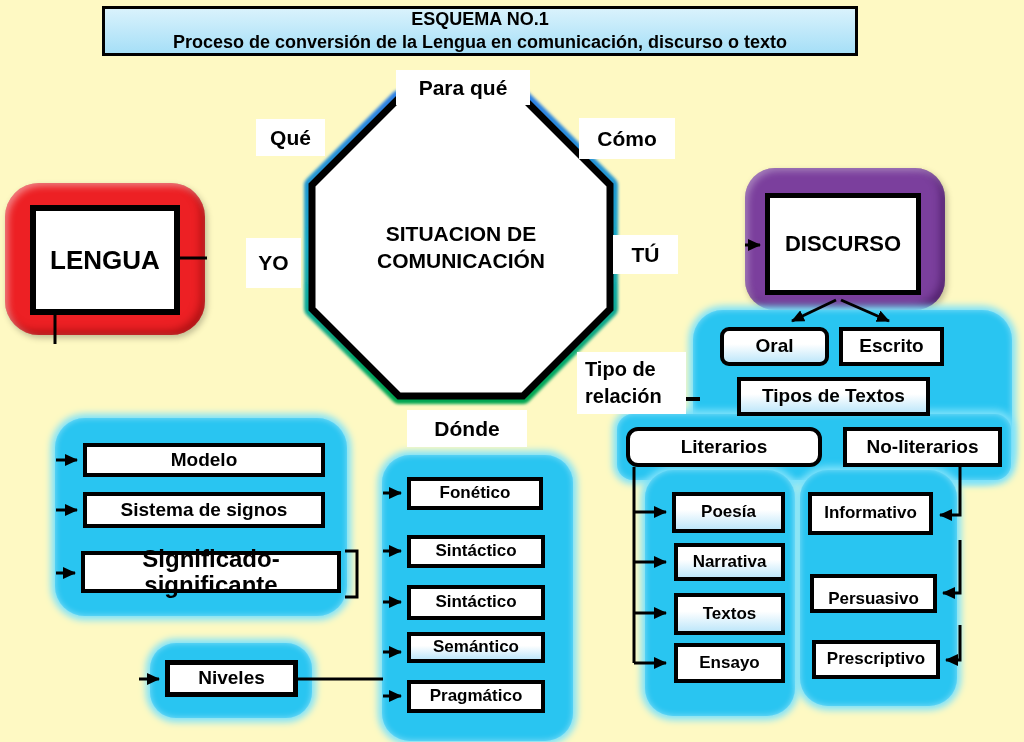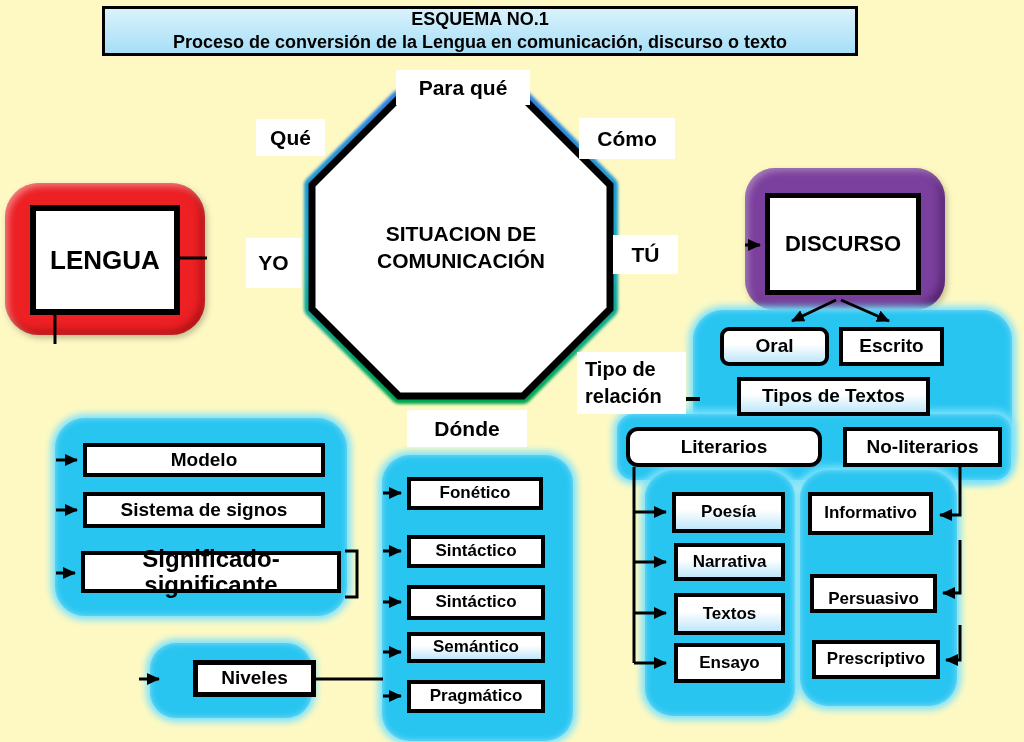--- a/index.html
+++ b/index.html
@@ -210,21 +210,21 @@
 
   <div class="wbox" style="left:83px;top:443px;width:242px;height:34px;font-size:19px;">
       <span>Modelo</span>
     </div>
   <div class="wbox" style="left:83px;top:492px;width:242px;height:36px;font-size:19px;">
       <span>Sistema de signos</span>
     </div>
   <div class="wbox" style="left:81px;top:551px;width:260px;height:42px;font-size:24px;align-items:center;">
       <span>Significado-significante</span>
     </div>
-  <div class="wbox" style="left:165px;top:660px;width:123px;height:37px;border-width:5px;font-size:19px;margin-left:28px;">
+  <div class="wbox" style="left:165px;top:660px;width:133px;height:37px;border-width:5px;font-size:19px;">
       <span>Niveles</span>
     </div>
 
   <div class="wbox" style="left:407px;top:477px;width:136px;height:33px;">
       <span>Fonético</span>
     </div>
   <div class="wbox" style="left:407px;top:535px;width:138px;height:33px;">
       <span>Sintáctico</span>
     </div>
   <div class="wbox" style="left:407px;top:585px;width:138px;height:35px;">

